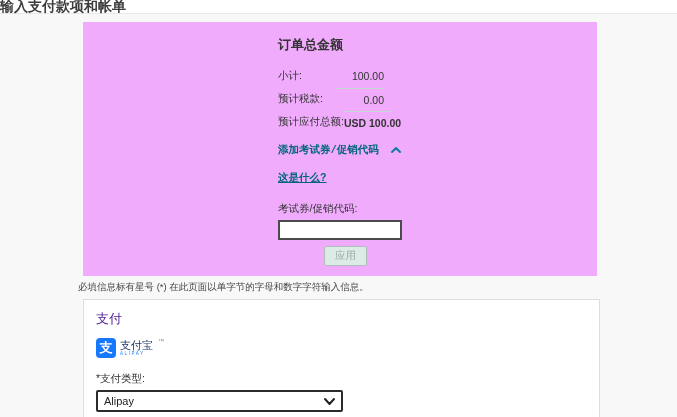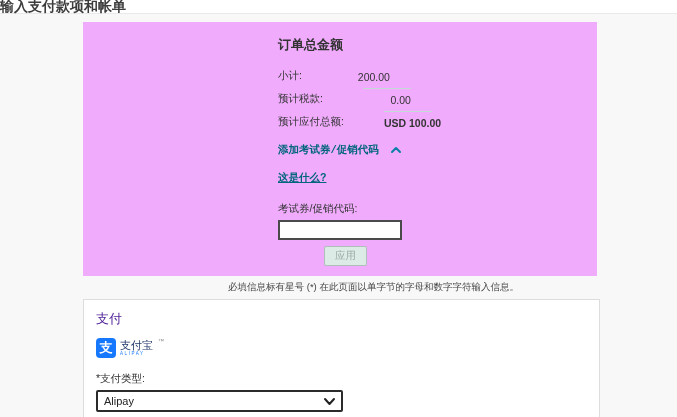--- a/index.html
+++ b/index.html
@@ -19,21 +19,21 @@
   .top-header h1 { font-size:14px; font-weight:bold; color:#3c3c3c; }
 
   
   .order-panel {
     width:514px; margin:8px 0 0 83px;
     background:#f0abfc;
     padding:14px 0 10px 195px;
   }
   .order-panel h2 { font-size:13px; font-weight:bold; color:#333; margin-bottom:10px; }
   .summary-table { width:106px; margin-bottom:4px; }
-  .srow { display:flex; justify-content:space-between; align-items:flex-end;gap:40px; }
+  .srow { display:flex; justify-content:space-between; align-items:center; }
   .slabel { font-size:10.5px; color:#333; padding:5px 0 4px 0; white-space:nowrap; }
   .sval { font-size:10.5px; color:#333; min-width:48px; text-align:right; padding:5px 0 4px 0; }
   .srow.lined .sval { border-top:1px solid #c2dad3; }
   .sval.total { font-weight:bold; white-space:nowrap; }
   .srow.total-row .slabel { white-space:nowrap; }
 
   .voucher-toggle {
     width:124px; margin-top:8px;
     display:flex; justify-content:space-between; align-items:center;
     cursor:pointer;
@@ -53,21 +53,21 @@
   }
   .apply-btn {
     display:block; margin:6px 0 0 46px;
     font-size:10.5px; color:#9caba6;
     background:#dcebe6; border:1px solid #aebfb9; border-radius:2px;
     padding:2px 10px; cursor:default;text-align:right;
   }
 
   .required-note {
     margin:5px 8px 5px 78px;
-    font-size:9.5px; color:#444;text-align:center;
+    font-size:9.5px; color:#444;
   }
 
   
   .payment-card {
     width:517px; margin-left:83px;
     background:#ffffff; border:1px solid #dddddd;
     padding:10px 12px 12px 12px;
   }
   .payment-card h2 { font-size:13px; font-weight:normal; color:#4c1d95; margin-bottom:10px; }
   .alipay-logo { display:flex; align-items:flex-start; gap:4px; margin-bottom:14px; }
@@ -99,21 +99,21 @@
 <header class="top-header">
   <h1>输入支付款项和帐单</h1>
 </header>
 
 <section class="order-panel">
   <h2>订单总金额</h2>
 
   <div class="summary-table">
     <div class="srow">
       <span class="slabel">小计:</span>
-      <span class="sval">200.00</span>
+      <span class="sval">100.00</span>
     </div>
     <div class="srow lined">
       <span class="slabel">预计税款:</span>
       <span class="sval">0.00</span>
     </div>
     <div class="srow lined total-row">
       <span class="slabel">预计应付总额:</span>
       <span class="sval total">USD 100.00</span>
     </div>
   </div>

